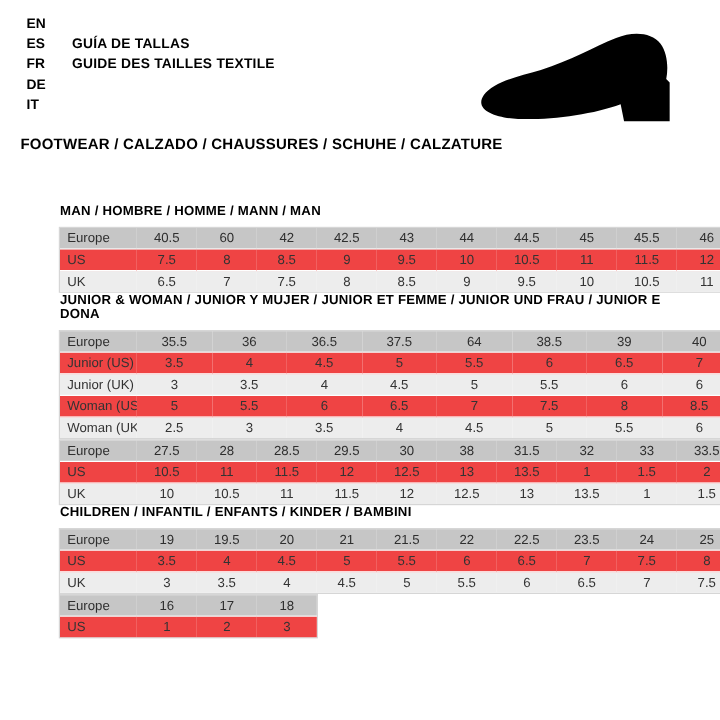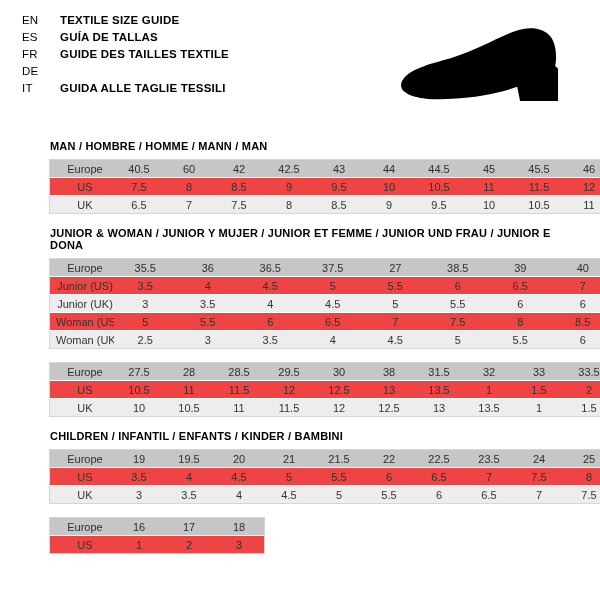--- a/index.html
+++ b/index.html
@@ -9,94 +9,93 @@
     background:#fff;
     font-family:"Liberation Sans","DejaVu Sans",sans-serif;
     color:#000;
     overflow:hidden;
     box-sizing:border-box;
     padding:12px 17px 0 17px;
   }
   
   .lang-list{margin-left:5px;}
   .lang-row{display:flex;line-height:17px;}
-  .lang-code{width:38px;font-weight:normal;font-size:11.5px;letter-spacing:.2px;}
+  .lang-code{width:38px;font-weight:bold;font-size:11.5px;letter-spacing:.2px;}
   .lang-label{font-weight:bold;font-size:11.5px;letter-spacing:.2px;}
   .category-line{
     margin-top:16px;
     font-weight:bold;font-size:12.5px;letter-spacing:.2px;
   }
   .shoe{position:absolute;top:14px;right:22px;}
   
   .sections{margin-top:43px;}
-  .section{margin-bottom:13px;padding-left:32px;}
+  .section{margin-bottom:0;padding-left:32px;}
   .section-title{font-weight:bold;font-size:11px;letter-spacing:.2px;margin-bottom:7px;margin-left:1px;}
   table.size-table{
     border-collapse:separate;border-spacing:0;
     table-layout:fixed;
     width:566px;
     border:1px solid #d6d6d6;
     font-size:11px;color:#333;
   }
   table.size-table.narrow{width:216px;}
   table.size-table td{
     height:17px;padding:0;
     text-align:center;vertical-align:middle;
     border-bottom:1px solid #fff;
     overflow:hidden;white-space:nowrap;
   }
   table.size-table tr:last-child td{border-bottom:none;}
-  table.size-table td.lbl{text-align:center;padding-left:6px;}
+  table.size-table td.lbl{text-align:left;padding-left:6px;}
   tr.hdr td{background:var(--hdr-bg,#c6c6c6);color:#2e2e2e;}
   tr.alt td{background:var(--alt-bg,#ededed);}
   tr.plain td{background:#ef4444;}
 </style>
 </head>
 <body>
 
 <div class="page">
 
   <div class="lang-list">
       <div class="lang-row">
         <span class="lang-code">EN</span>
-        <span class="lang-label">TEXTILE SIZE GUIDE</span>
       </div>
       <div class="lang-row">
         <span class="lang-code">ES</span>
         <span class="lang-label">GUÍA DE TALLAS</span>
       </div>
       <div class="lang-row">
         <span class="lang-code">FR</span>
         <span class="lang-label">GUIDE DES TAILLES TEXTILE</span>
       </div>
       <div class="lang-row">
         <span class="lang-code">DE</span>
       </div>
       <div class="lang-row">
         <span class="lang-code">IT</span>
-        <span class="lang-label">GUIDA ALLE TAGLIE TESSILI</span>
       </div>
     </div>
 
   <svg class="shoe" width="190" height="100" viewBox="0 0 200 100" aria-hidden="true">
     <path fill="#000000" d="
       M16,66
       C24,55 44,50 66,44
       C92,36 112,24 132,16
       C147,10 163,11 171,21
       C177,29 178,42 176,52
       L179,55
       L179,89
       L139,89
       L136,74
       C112,83 74,88 46,87
       C26,86 7,79 16,66
       Z"></path>
   </svg>
 
+  <div class="category-line">FOOTWEAR / CALZADO / CHAUSSURES / SCHUHE / CALZATURE</div>
 
   <div class="sections" id="sections">
       <div class="section">
         <div class="section-title">MAN / HOMBRE / HOMME / MANN / MAN</div>
         <table class="size-table">
           <colgroup>
             <col style="width: 64px;">
             <col>
             <col>
             <col>
@@ -165,21 +164,21 @@
             <col>
             <col>
           </colgroup>
           <tbody>
             <tr class="hdr">
               <td class="lbl">Europe</td>
               <td>35.5</td>
               <td>36</td>
               <td>36.5</td>
               <td>37.5</td>
-              <td>27</td>
+              <td>64</td>
               <td>38.5</td>
               <td>39</td>
               <td>40</td>
             </tr>
             <tr class="plain">
               <td class="lbl">Junior (US)</td>
               <td>3.5</td>
               <td>4</td>
               <td>4.5</td>
               <td>5</td>

